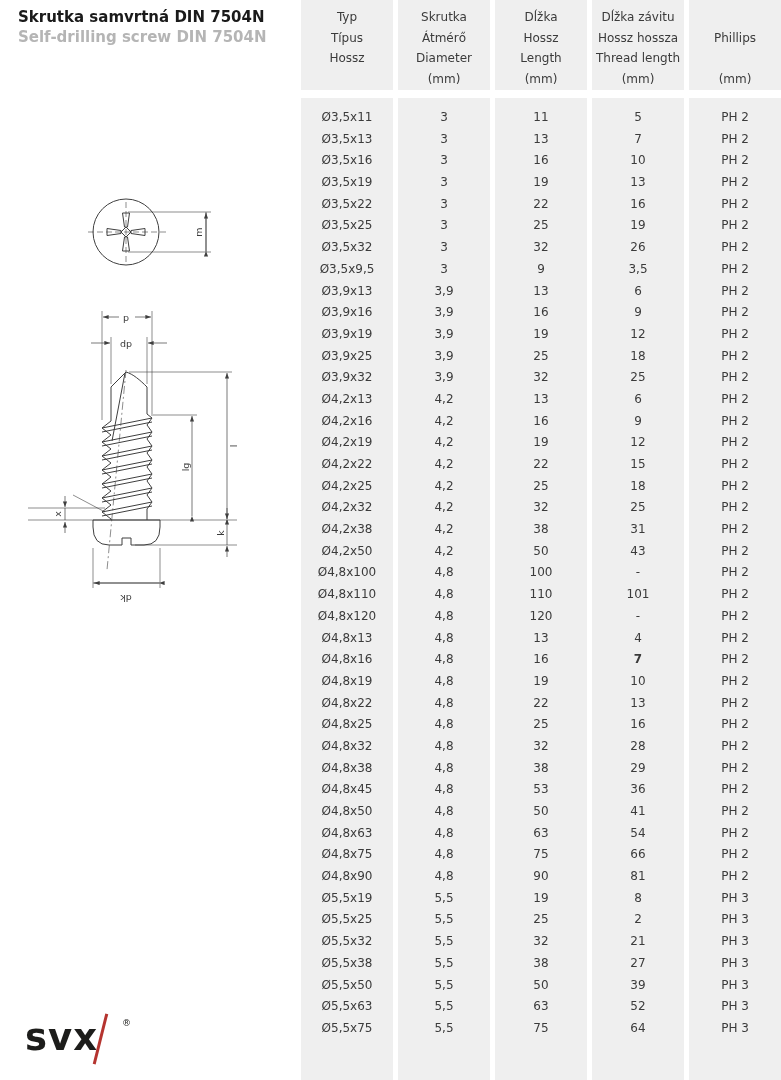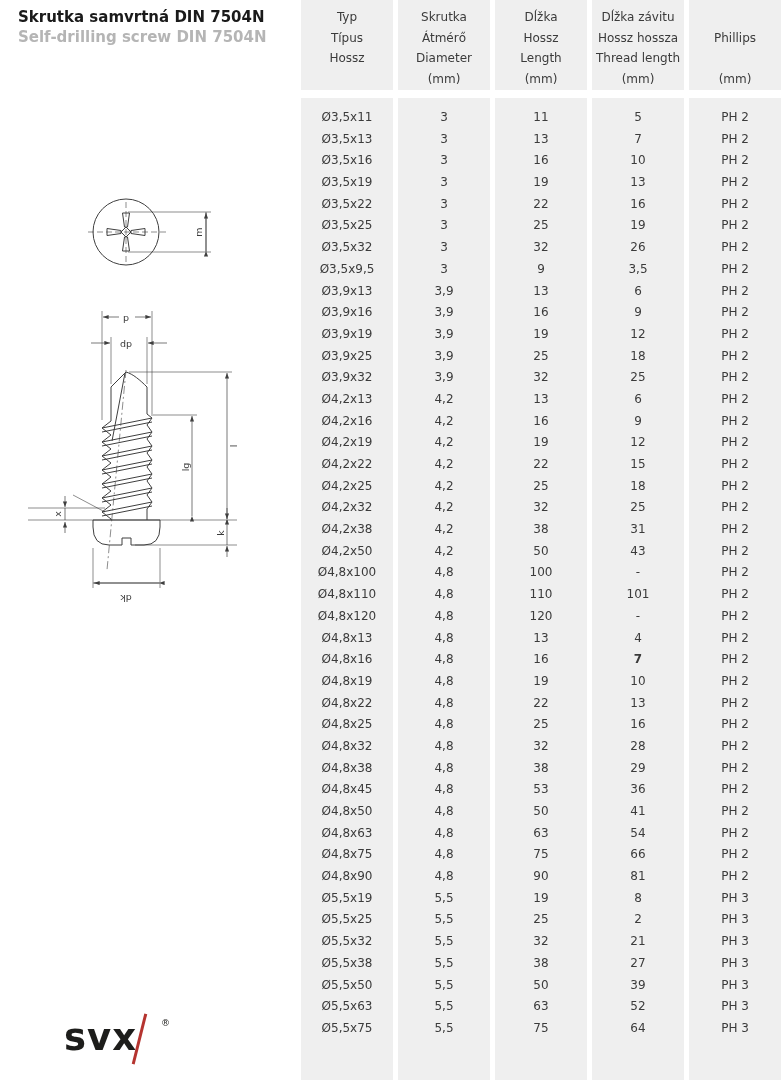--- a/index.html
+++ b/index.html
@@ -26,21 +26,21 @@
   
   .dwg{position:absolute;left:25px;top:190px;width:215px;height:415px;}
   .dwg .ln{stroke:var(--draw);stroke-width:1;fill:none;}
   .dwg .thin{stroke:var(--draw);stroke-width:0.6;fill:none;}
   .dwg .dim{stroke:var(--draw);stroke-width:0.7;fill:none;}
   .dwg .cl{stroke:var(--draw);stroke-width:0.6;fill:none;stroke-dasharray:8 3 2 3;}
   .dwg .dash{stroke:var(--draw);stroke-width:0.6;fill:none;stroke-dasharray:6 3;}
   .dwg text{font-family:"DejaVu Sans",sans-serif;font-size:9.5px;fill:var(--tbl-text);}
   .dwg .ah{fill:var(--draw);}
   
-  .logo{position:absolute;left:25px;top:1012px;width:130px;height:62px;margin-left:39px;}
+  .logo{position:absolute;left:25px;top:1012px;width:130px;height:62px;}
   .logo-text{font-size:37px;font-weight:bold;letter-spacing:1px;color:var(--logo-ink);line-height:52px;}
   .logo-reg{position:absolute;left:97px;top:6px;font-size:9px;color:var(--logo-ink);}
   .logo-slash{position:absolute;left:74px;top:1px;width:3px;height:52px;background:var(--logo-red);transform:rotate(14deg);}
 </style>
 </head>
 <body style="--col-bg: #efefef; --tbl-text: #3b3b3b; --title: #1a1a1a; --muted: #b5b5b5; --logo-ink: #1d1d1b; --logo-red: #b5342f; --draw: #3f3f3f;">
 
 <div class="titles">
   <div class="title-line">Skrutka samvrtná DIN 7504N</div>
   <div class="title-line muted">Self-drilling screw DIN 7504N</div>

